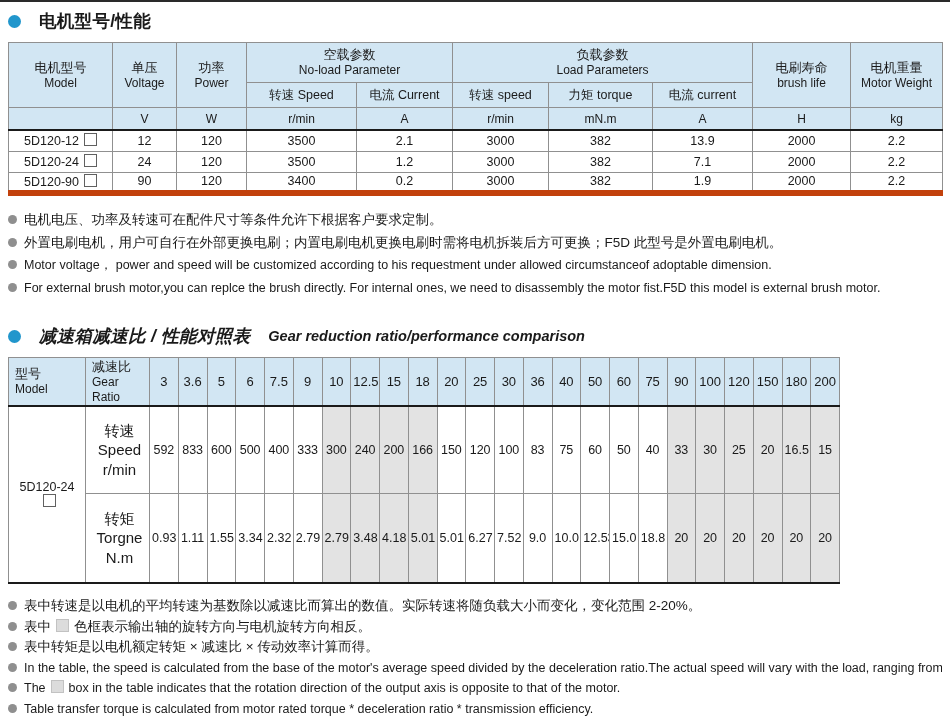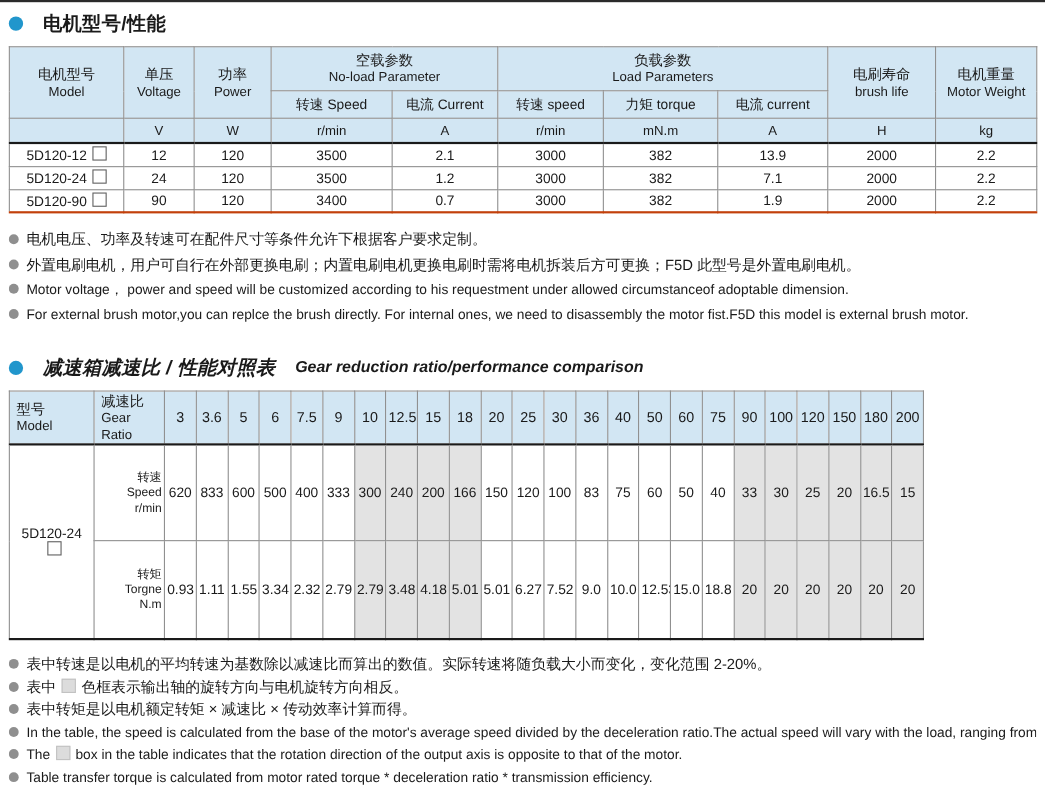--- a/index.html
+++ b/index.html
@@ -10,31 +10,31 @@
   .bullet{width:13px;height:13px;border-radius:50%;background:#2196cc;flex:0 0 auto;}
   .t-cn{font-size:17.5px;letter-spacing:.3px;}
   .t-en{font-size:14.5px;}
   
   table{border-collapse:collapse;table-layout:fixed;width:832px;}
   th,td{border:1px solid #909090;text-align:center;vertical-align:middle;padding:1px 2px;font-weight:normal;overflow:hidden;}
   .blue{background:#d2e6f3;}
   .cn{font-size:13px;line-height:1.25;}
   .en{font-size:12px;line-height:1.2;}
   
-  .t1{border-bottom:2px solid #c2410c;}
+  .t1{border-bottom:6px solid #c2410c;}
   .t1 .h1 th{height:37px;}
   .t1 .h2 th{height:22px;font-size:12.5px;}
   .t1 .h3 th{height:19px;font-size:12px;border-bottom:2px solid #1a1a1a;}
   .t1 tbody tr{height:21px;}
   .t1 tbody td{font-size:12.5px;}
   
   .t2{border-bottom:2px solid #1a1a1a;margin-top:2px;}
   .t2 thead th{height:44px;font-size:13px;border-bottom:2px solid #1a1a1a;}
   .t2 thead .mh,.t2 thead .rh{text-align:left;padding-left:6px;}
-  .t2 .lbl{text-align:right;padding-left:6px;font-size:11px;line-height:1.3;}
+  .t2 .lbl{text-align:center;padding-left:6px;font-size:15px;line-height:1.3;}
   .t2 .sprow td{height:84px;}
   .t2 .tqrow td{height:86px;}
   .t2 tbody td{font-size:12.5px;}
   .shaded{background:#e3e3e3;}
   .mcell{font-size:12.5px;}
   .sq{display:inline-block;width:11px;height:11px;border:1px solid #606060;background:#fff;vertical-align:-1px;margin-left:5px;}
   
   .notes{margin-top:12px;white-space:nowrap;overflow:hidden;}
   .note{line-height:23px;}
   .note.cn{font-size:13.5px;}
@@ -141,21 +141,21 @@
           <td>382</td>
           <td>7.1</td>
           <td>2000</td>
           <td>2.2</td>
         </tr>
         <tr>
           <td class="mcell">5D120-90<span class="sq"></span></td>
           <td>90</td>
           <td>120</td>
           <td>3400</td>
-          <td>0.7</td>
+          <td>0.2</td>
           <td>3000</td>
           <td>382</td>
           <td>1.9</td>
           <td>2000</td>
           <td>2.2</td>
         </tr>
       </tbody>
   </table>
 
   <div class="notes notes1">
@@ -213,21 +213,21 @@
         </tr>
     </thead>
     <tbody>
       <tr class="sprow">
         <td rowspan="2" class="mcell"><span>5D120-24</span><span class="sq"></span></td>
         <td class="lbl">
           <div>转速</div>
           <div>Speed</div>
           <div>r/min</div>
         </td>
-      <td>620</td>
+      <td>592</td>
           <td>833</td>
           <td>600</td>
           <td>500</td>
           <td>400</td>
           <td>333</td>
           <td class="shaded">300</td>
           <td class="shaded">240</td>
           <td class="shaded">200</td>
           <td class="shaded">166</td>
           <td>150</td>

